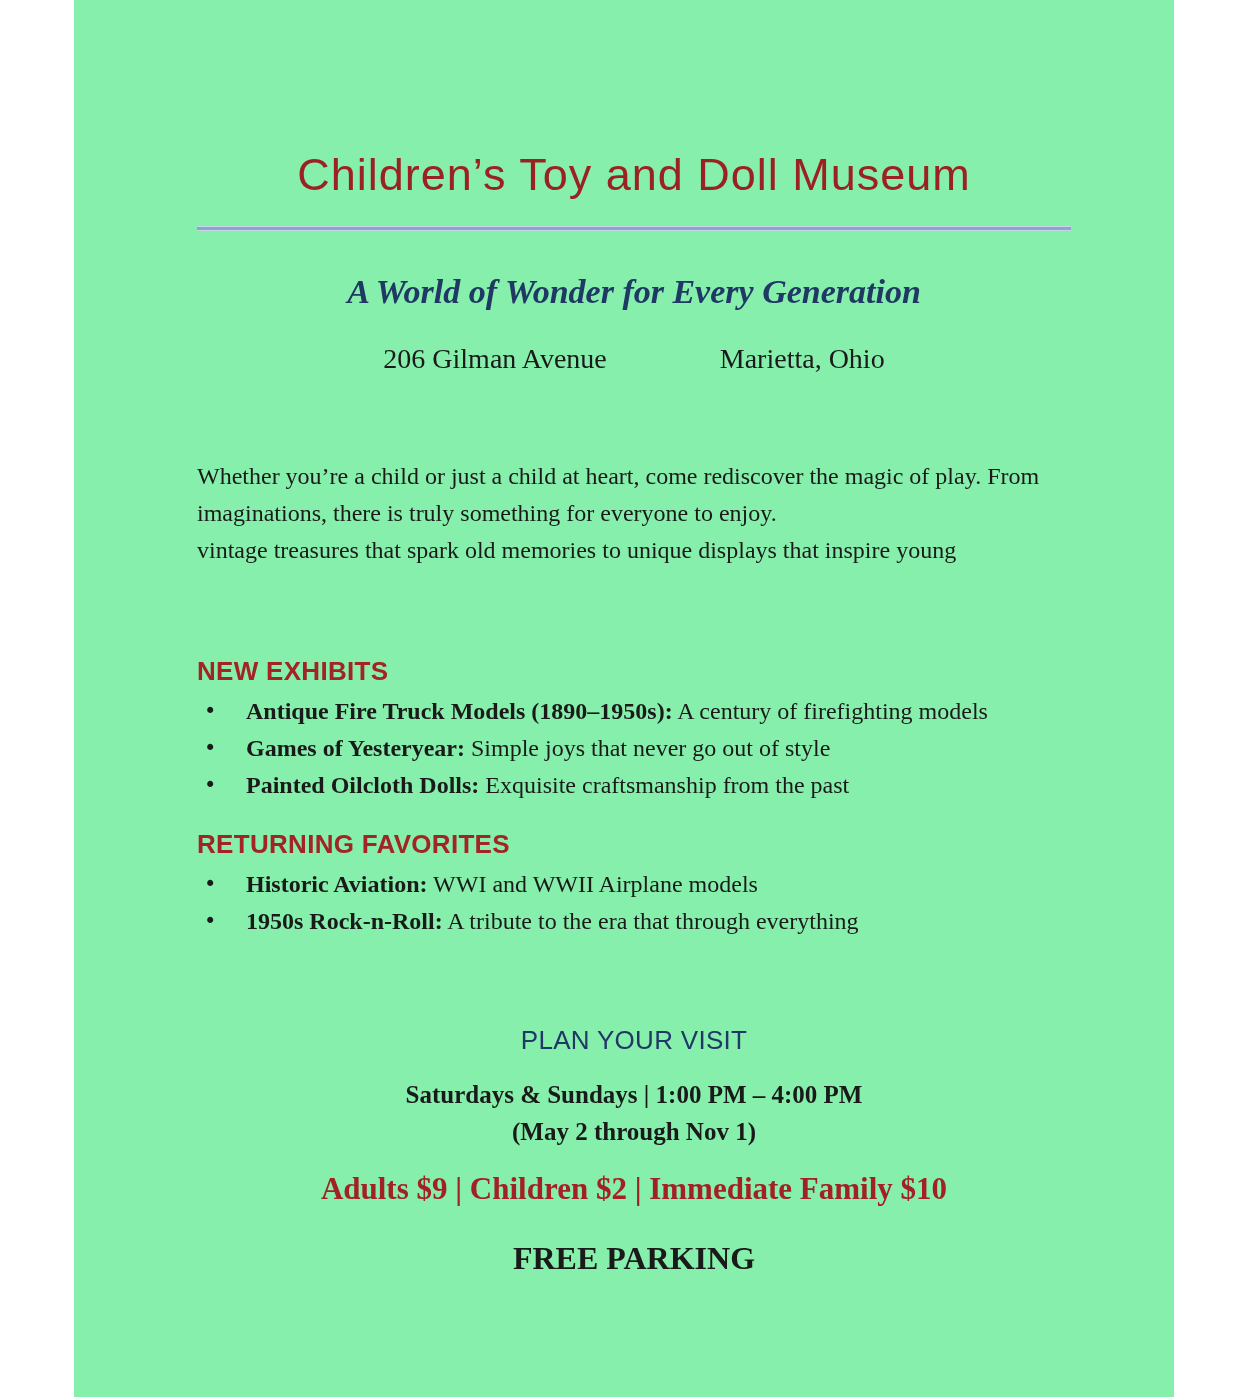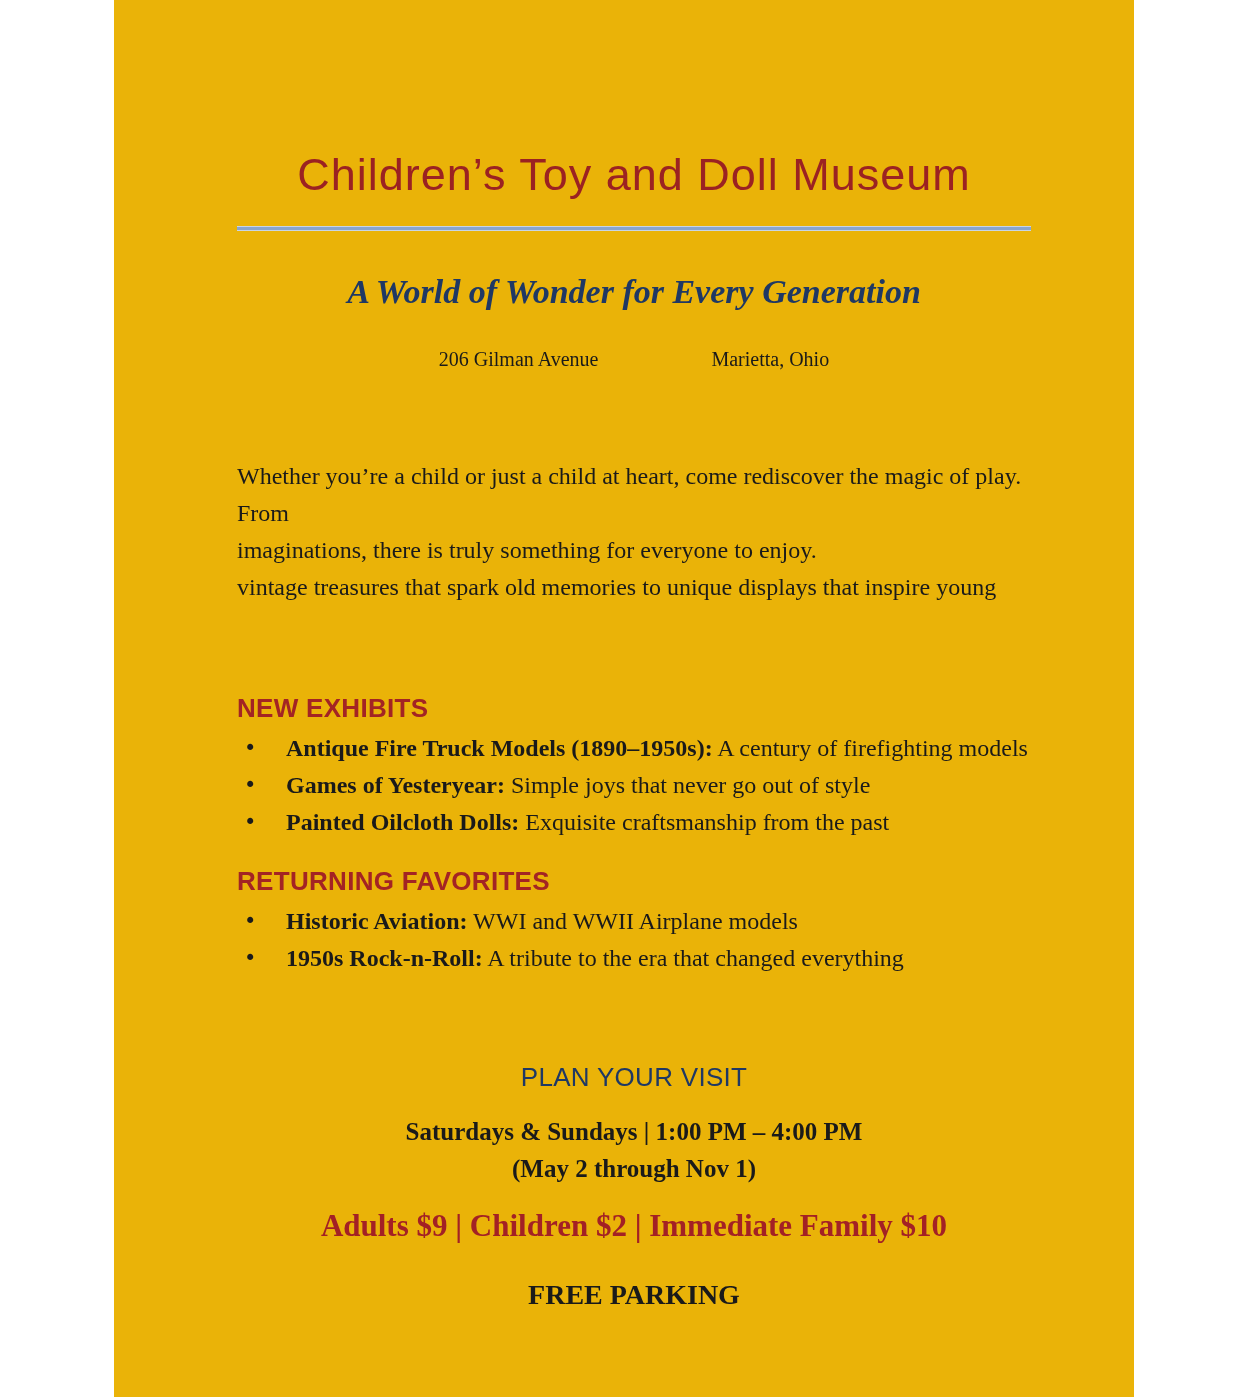--- a/index.html
+++ b/index.html
@@ -2,26 +2,26 @@
 <html style="--title-red: #9B2222; --heading-red: #A32424; --price-red: #A32125; --navy: #1F3864; --rule-blue: #8AA5CE; --text-black: #1A1A1A;"><head>
 <meta charset="utf-8">
 <style>
   html, body {
     margin: 0;
     padding: 0;
     background: #ffffff;
   }
   .page {
     position: relative;
-    width: 1020px;
+    width: 1100px;
     height: 1397px;
     margin: 0 auto;
     box-sizing: border-box;
     padding: 148px 103px 0 123px;
-    background: #eab308;
+    background: #86efac;
     font-family: "Liberation Serif", serif;
     color: var(--text-black, #1a1a1a);
     overflow: hidden;
   }
 
   
   .doc-title {
     margin: 0;
     font-family: "Liberation Sans", sans-serif;
     font-weight: 400;
@@ -46,21 +46,21 @@
     font-weight: 700;
     font-size: 34px;
     line-height: 43px;
     color: var(--navy, #1F3864);
   }
   .address {
     margin-top: 31px;
     display: flex;
     justify-content: center;
     gap: 113px;
-    font-size: 20px;
+    font-size: 28px;
     line-height: 30px;
   }
 
   
   .intro {
     margin-top: 84px;
     text-align: left;
     font-size: 24px;
     line-height: 37px;
   }
@@ -124,21 +124,21 @@
   .pricing {
     margin: 19px 0 0;
     font-weight: 700;
     font-size: 31px;
     line-height: 40px;
     color: var(--price-red, #A32125);
   }
   .parking {
     margin: 34px 0 0;
     font-weight: 700;
-    font-size: 28px;
+    font-size: 32px;
     line-height: 30px;
     text-align: center;
   }
 </style>
 </head>
 <body>
 
 <div class="page">
 
   <header>
@@ -179,21 +179,21 @@
 
   <section>
     <h2 class="section-heading returning">RETURNING FAVORITES</h2>
     <ul class="bullet-list">
       <li class="bullet-item">
         <span class="bullet">•</span>
         <span class="item-label">Historic Aviation:</span><span class="item-desc"> WWI and WWII Airplane models</span>
       </li>
       <li class="bullet-item">
         <span class="bullet">•</span>
-        <span class="item-label">1950s Rock-n-Roll:</span><span class="item-desc"> A tribute to the era that changed everything</span>
+        <span class="item-label">1950s Rock-n-Roll:</span><span class="item-desc"> A tribute to the era that through everything</span>
       </li>
     </ul>
   </section>
 
   <div class="visit">
     <h2 class="visit-heading">PLAN YOUR VISIT</h2>
     <p class="visit-hours">Saturdays &amp; Sundays | 1:00 PM – 4:00 PM</p>
     <p class="visit-season">(May 2 through Nov 1)</p>
     <p class="pricing">Adults $9 | Children $2 | Immediate Family $10</p>
     <p class="parking">FREE PARKING</p>

